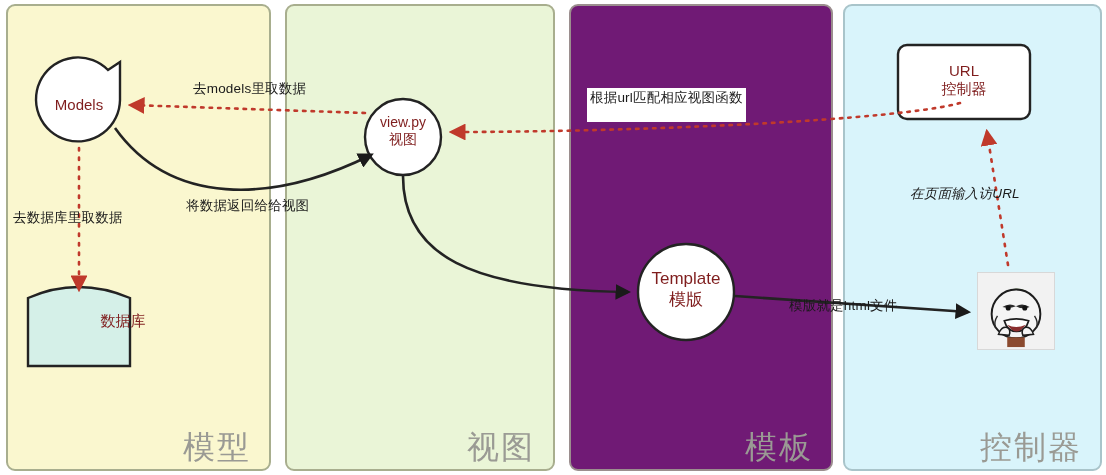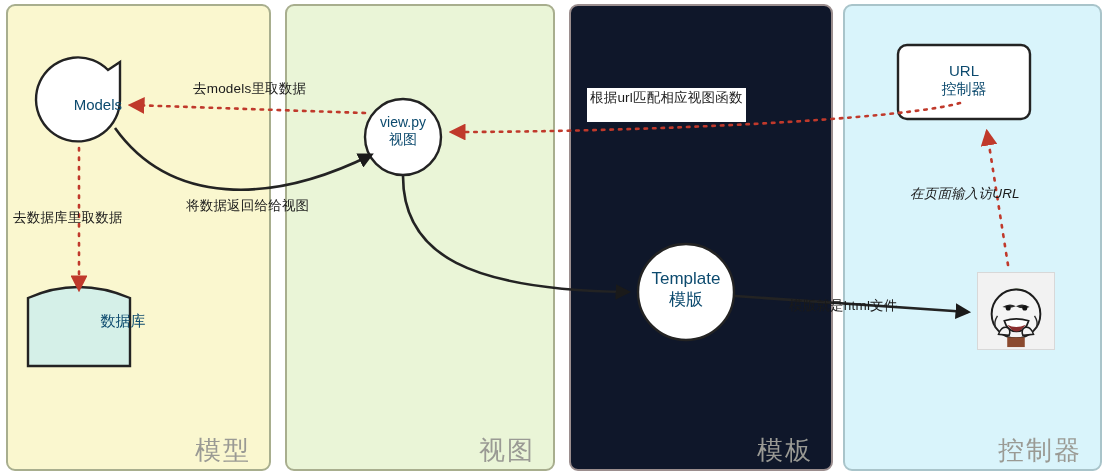--- a/index.html
+++ b/index.html
@@ -21,31 +21,31 @@
   }
   .panel {
     position: absolute;
     border-radius: 9px;
     box-sizing: border-box;
   }
   .panel-label {
     position: absolute;
     bottom: 6px;
     right: 18px;
-    font-size: 26px;
+    font-size: 32px;
     line-height: 1;
     color: #9a9a94;
     letter-spacing: 2px;
     font-weight: normal;
     white-space: nowrap;
   }
   .node-text {
     position: absolute;
     text-align: center;
-    color: #0c4a6e;
+    color: #7f1d1d;
     white-space: nowrap;
     line-height: 1.22;
     pointer-events: none;
   }
   .edge-label {
     position: absolute;
     white-space: nowrap;
     font-size: 13.5px;
     color: #1a1a1a;
     line-height: 1.15;
@@ -76,21 +76,21 @@
 <div id="stage">
 
   <div class="panel" style="left:6px; top:4px; width:265px; height:467px; background:#faf7cf; border:2px solid #a8ae8e;">
     <div class="panel-label">模型</div>
   </div>
 
   <div class="panel" style="left:285px; top:4px; width:270px; height:467px; background:#eaf5d7; border:2px solid #a8ae8e;">
     <div class="panel-label">视图</div>
   </div>
 
-  <div class="panel" style="left:569px; top:4px; width:264px; height:467px; background:#0f172a; border:2px solid #9b8e8e;">
+  <div class="panel" style="left:569px; top:4px; width:264px; height:467px; background:#701a75; border:2px solid #9b8e8e;">
     <div class="panel-label">模板</div>
   </div>
 
   <div class="panel" style="left:843px; top:4px; width:259px; height:467px; background:#d9f4fb; border:2px solid #a9c4ca;">
     <div class="panel-label">控制器</div>
   </div>
 
   <div class="meme" style="left:977px; top:272px; width:78px; height:78px;">
     <svg viewBox="0 0 78 78" width="76" height="76">
       <ellipse cx="40" cy="22" rx="11" ry="5.5" fill="#6f9b4f" stroke="#4d6f35" stroke-width="1"></ellipse>
@@ -141,21 +141,21 @@
 
     <path d="M 960 103 C 900 120 640 132 452 132" stroke="#c0392b" stroke-width="2.6" fill="none" stroke-dasharray="2.5 6" stroke-linecap="round" marker-end="url(#arrowRed)"></path>
 
     <path d="M 403 176 C 403 255 470 290 628 292" stroke="#232323" stroke-width="2.6" fill="none" marker-end="url(#arrowDark)"></path>
 
     <path d="M 735 296 L 968 312" stroke="#232323" stroke-width="2.6" fill="none" marker-end="url(#arrowDark)"></path>
 
     <path d="M 1008 265 L 987 132" stroke="#c0392b" stroke-width="2.6" fill="none" stroke-dasharray="2.5 7" stroke-linecap="round" marker-end="url(#arrowRed)"></path>
   </svg>
 
-  <div class="node-text" style="left:36px; top:96px; width:86px; font-size:15px;text-align:right;">
+  <div class="node-text" style="left:36px; top:96px; width:86px; font-size:15px;">
     <span>Models</span>
   </div>
 
   <div class="node-text" style="left:28px; top:312px; width:102px; font-size:15px;margin-left:44px;">
     <span>数据库</span>
   </div>
 
   <div class="node-text" style="left:363px; top:114px; width:80px; font-size:14px;text-align:center;">
     <div>view.py</div>
     <div>视图</div>

